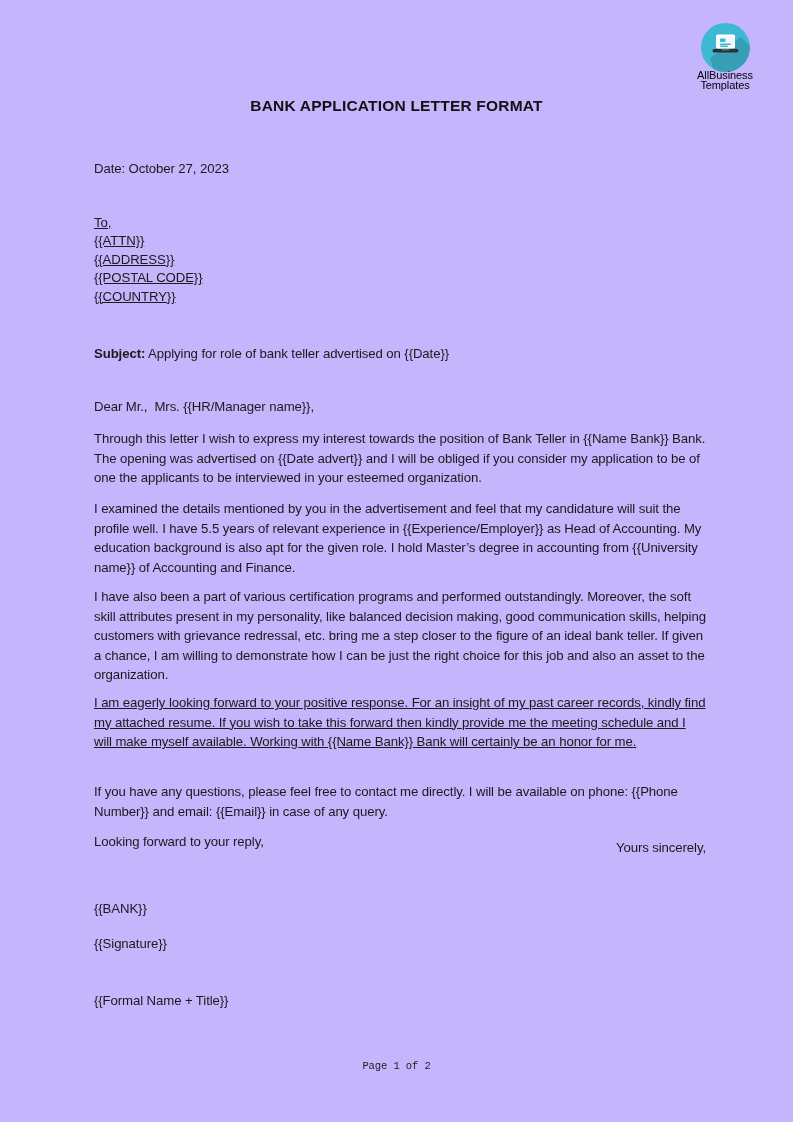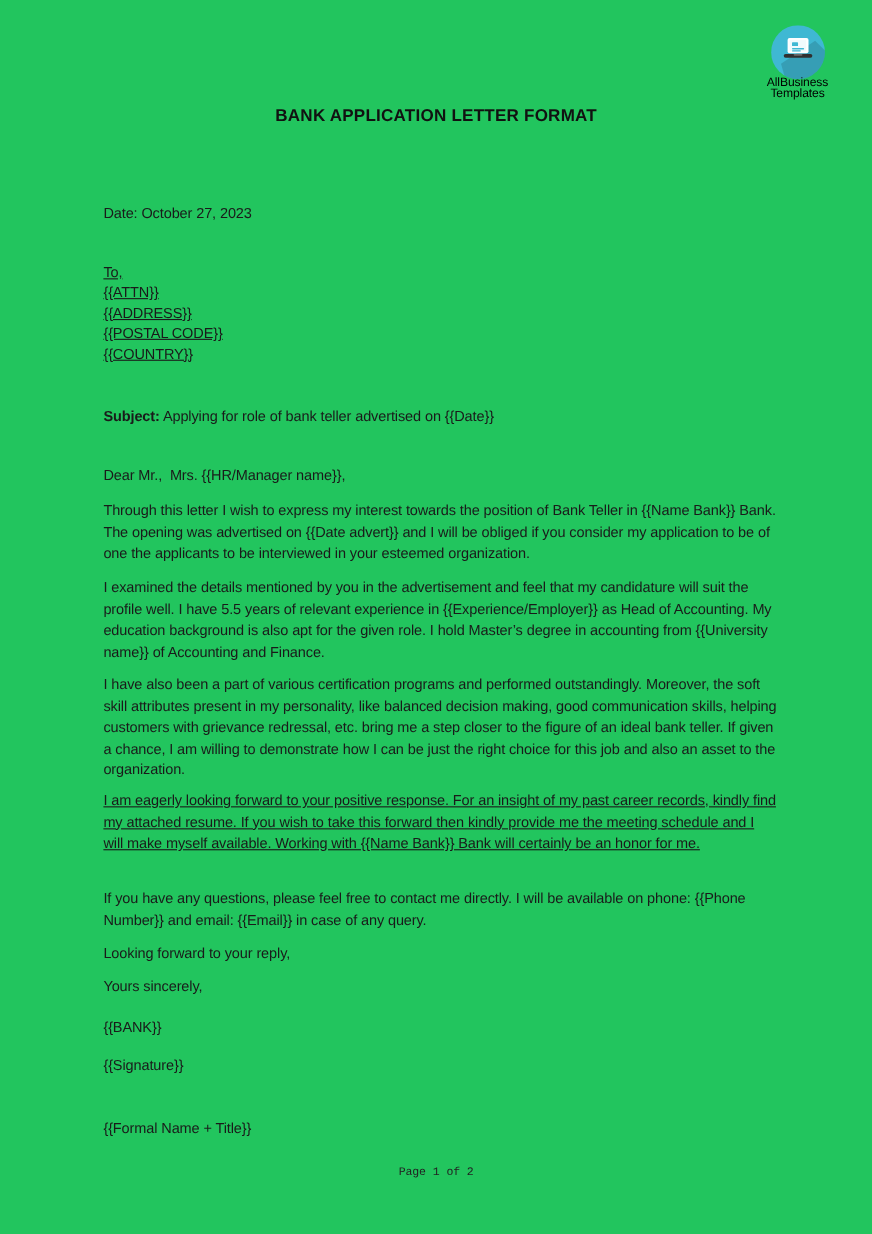--- a/index.html
+++ b/index.html
@@ -6,21 +6,21 @@
     --logo-teal:#3fb8d3;
     --logo-shadow:#2d9fb8;
     --laptop-dark:#303030;
     --text:#1a1a1a;
   }
   *{box-sizing:border-box;}
   html,body{margin:0;padding:0;background:#ffffff;}
   .page{
     position:relative;
     width:793px;height:1122px;
-    background:#22c55e;
+    background:#c4b5fd;
     font-family:"Liberation Sans","DejaVu Sans",sans-serif;
     color:var(--text);
     overflow:hidden;
   }
   .logo{
     position:absolute;top:23px;left:687px;width:76px;
     text-align:center;
   }
   .logo-badge{display:block;margin:0 auto;width:49px;height:49px;}
   .brand-text{
@@ -31,21 +31,20 @@
   .doc-title{
     position:absolute;top:97px;left:0;width:100%;
     text-align:center;
     font-size:15.5px;font-weight:700;color:#111;
     letter-spacing:0.2px;
   }
   .block{
     position:absolute;left:94px;width:612px;
     font-size:13.2px;line-height:19.6px;
     letter-spacing:-0.1px;
-    margin-top:25px;
   }
   .tight{line-height:18.4px;}
   .pre{white-space:pre-wrap;}
   .bold{font-weight:700;}
   .footer{
     position:absolute;top:1060px;left:0;width:100%;
     text-align:center;font-size:10.5px;color:#222;
     letter-spacing:-0.1px;
     font-family:Liberation Mono, monospace;
   }
@@ -94,21 +93,21 @@
 
   <div class="block pre" style="top:397px;">Dear Mr.,  Mrs. {{HR/Manager name}},</div>
 
   <div class="block" style="top:429px;">Through this letter I wish to express my interest towards the position of Bank Teller in {{Name Bank}} Bank. The opening was advertised on {{Date advert}} and I will be obliged if you consider my application to be of one the applicants to be interviewed in your esteemed organization.</div>
   <div class="block" style="top:499px;">I examined the details mentioned by you in the advertisement and feel that my candidature will suit the profile well. I have 5.5 years of relevant experience in {{Experience/Employer}} as Head of Accounting. My education background is also apt for the given role. I hold Master’s degree in accounting from {{University name}} of Accounting and Finance.</div>
   <div class="block" style="top:587px;">I have also been a part of various certification programs and performed outstandingly. Moreover, the soft skill attributes present in my personality, like balanced decision making, good communication skills, helping customers with grievance redressal, etc. bring me a step closer to the figure of an ideal bank teller. If given a chance, I am willing to demonstrate how I can be just the right choice for this job and also an asset to the organization.</div>
   <div class="block" style="top:693px;text-decoration:underline;">I am eagerly looking forward to your positive response. For an insight of my past career records, kindly find my attached resume. If you wish to take this forward then kindly provide me the meeting schedule and I will make myself available. Working with {{Name Bank}} Bank will certainly be an honor for me.</div>
   <div class="block" style="top:782px;">If you have any questions, please feel free to contact me directly. I will be available on phone: {{Phone Number}} and email: {{Email}} in case of any query.</div>
 
   <div class="block" style="top:832px;">Looking forward to your reply,</div>
-  <div class="block" style="top:862px;">Yours sincerely,</div>
+  <div class="block" style="top:838px;text-align:right;">Yours sincerely,</div>
 
   <div class="block" style="top:899px;">{{BANK}}</div>
   <div class="block" style="top:934px;">{{Signature}}</div>
   <div class="block" style="top:991px;">{{Formal Name + Title}}</div>
 
   <div class="footer">
     <span>Page 1 of 2</span>
   </div>
 
 </div>

